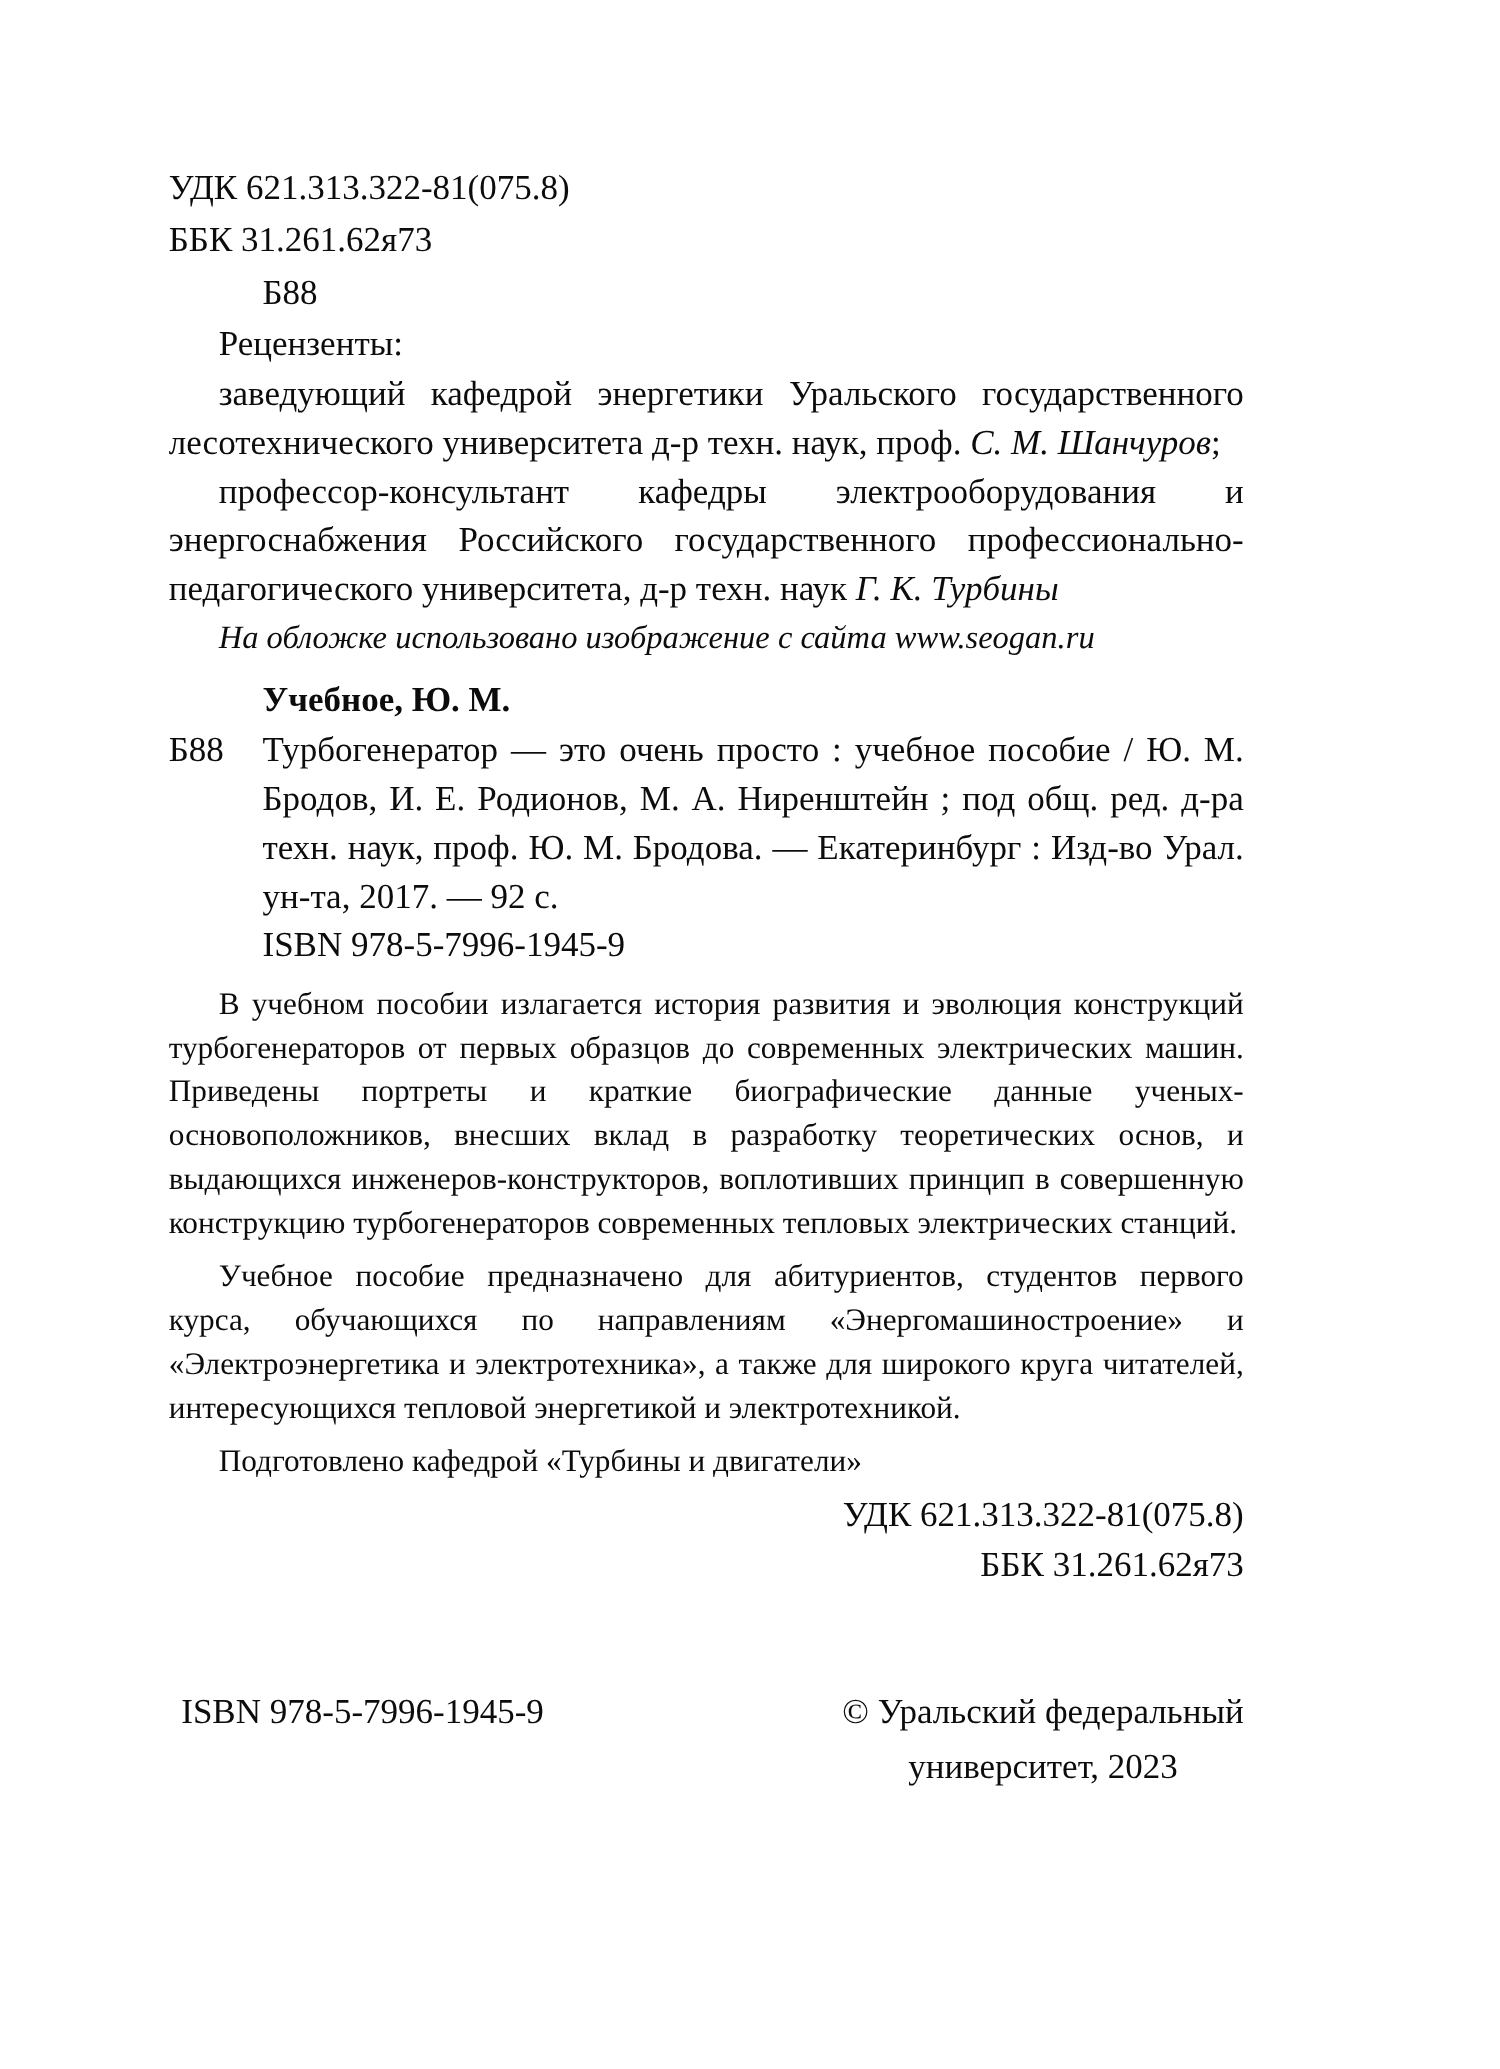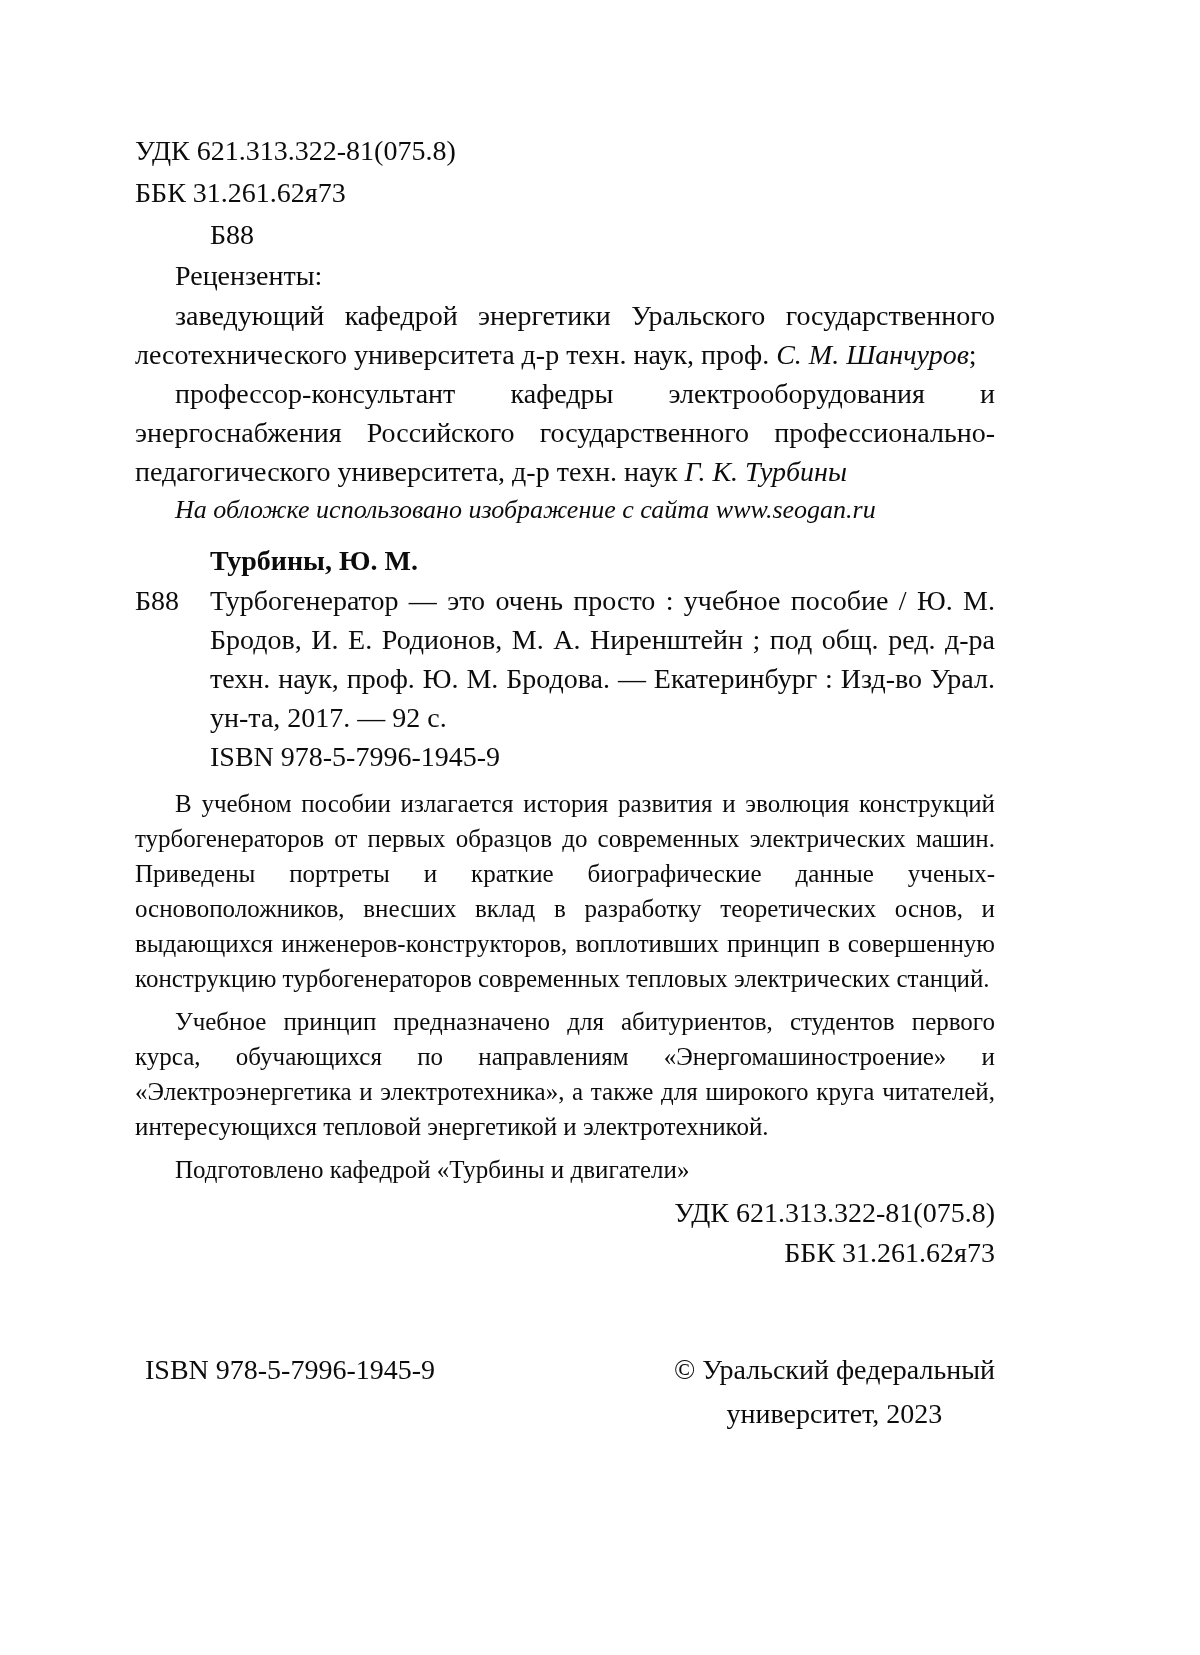--- a/index.html
+++ b/index.html
@@ -113,30 +113,30 @@
   <div class="toprow code-indent">Б88</div>
 
   <div class="label-indent">Рецензенты:</div>
 
   <p class="para"><span>заведующий кафедрой энергетики Уральского государственного лесотехнического университета д-р техн. наук, проф.</span> <i>С. М. Шанчуров</i><span>;</span></p>
 
   <p class="para"><span>профессор-консультант кафедры электрооборудования и энергоснабжения Российского государственного профессионально-педагогического университета, д-р техн. наук</span> <i>Г. К. Турбины</i></p>
 
   <div class="cover-note">На обложке использовано изображение с сайта www.seogan.ru</div>
 
-  <div class="author-heading">Турбины, Ю. М.</div>
+  <div class="author-heading">Учебное, Ю. М.</div>
 
   <div class="catalog">
     <div class="catalog-code">Б88</div>
     <p class="catalog-text">Турбогенератор — это очень просто : учебное пособие / Ю. М. Бродов, И. Е. Родионов, М. А. Ниренштейн ; под общ. ред. д-ра техн. наук, проф. Ю. М. Бродова. — Екатеринбург : Изд-во Урал. ун-та, 2017. — 92 с.</p>
     <div class="isbn-line">ISBN 978-5-7996-1945-9</div>
   </div>
 
   <p class="annotation first">В учебном пособии излагается история развития и эволюция конструкций турбогенераторов от первых образцов до современных электрических машин. Приведены портреты и краткие биографические данные ученых-основоположников, внесших вклад в разработку теоретических основ, и выдающихся инженеров-конструкторов, воплотивших принцип в совершенную конструкцию турбогенераторов современных тепловых электрических станций.</p>
-  <p class="annotation">Учебное принцип предназначено для абитуриентов, студентов первого курса, обучающихся по направлениям «Энергомашиностроение» и «Электроэнергетика и электротехника», а также для широкого круга читателей, интересующихся тепловой энергетикой и электротехникой.</p>
+  <p class="annotation">Учебное пособие предназначено для абитуриентов, студентов первого курса, обучающихся по направлениям «Энергомашиностроение» и «Электроэнергетика и электротехника», а также для широкого круга читателей, интересующихся тепловой энергетикой и электротехникой.</p>
   <p class="annotation">Подготовлено кафедрой «Турбины и двигатели»</p>
 
   <div class="codes-right">
     <div>УДК 621.313.322-81(075.8)</div>
     <div>ББК 31.261.62я73</div>
   </div>
 
 </div>
 
 <div class="bottom-row">

